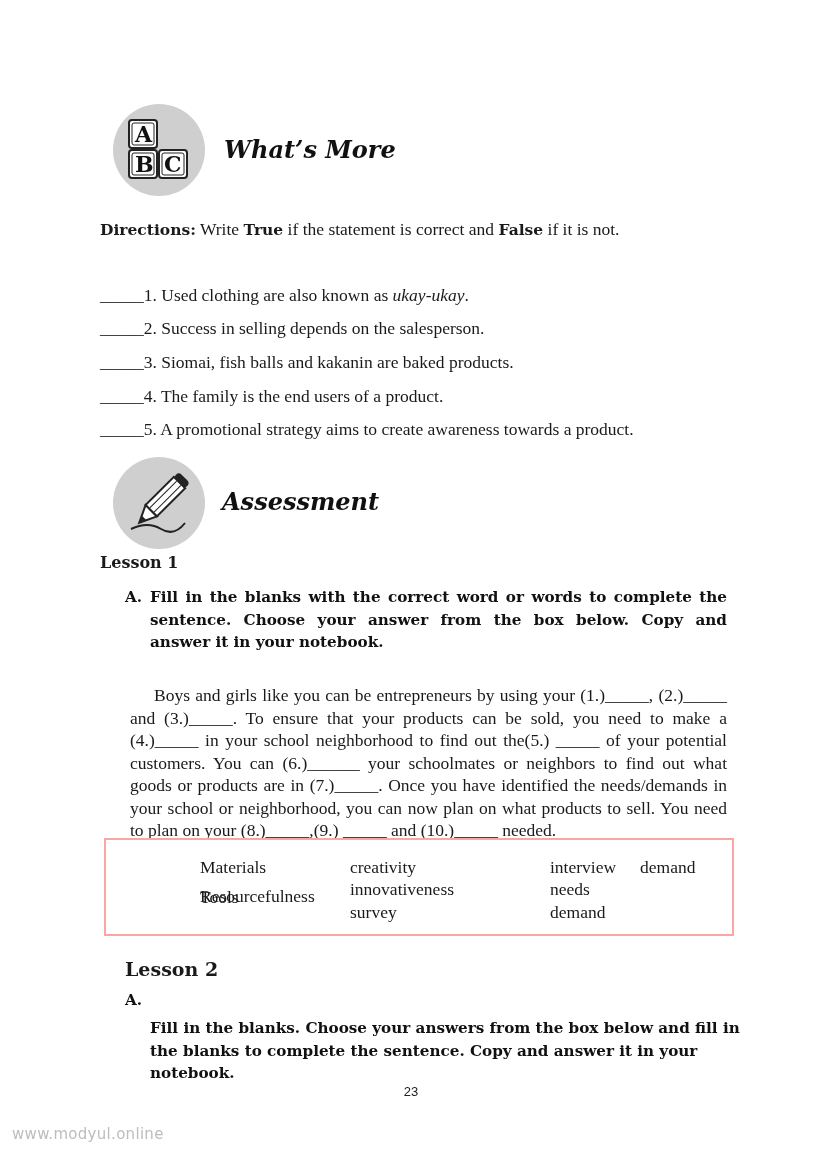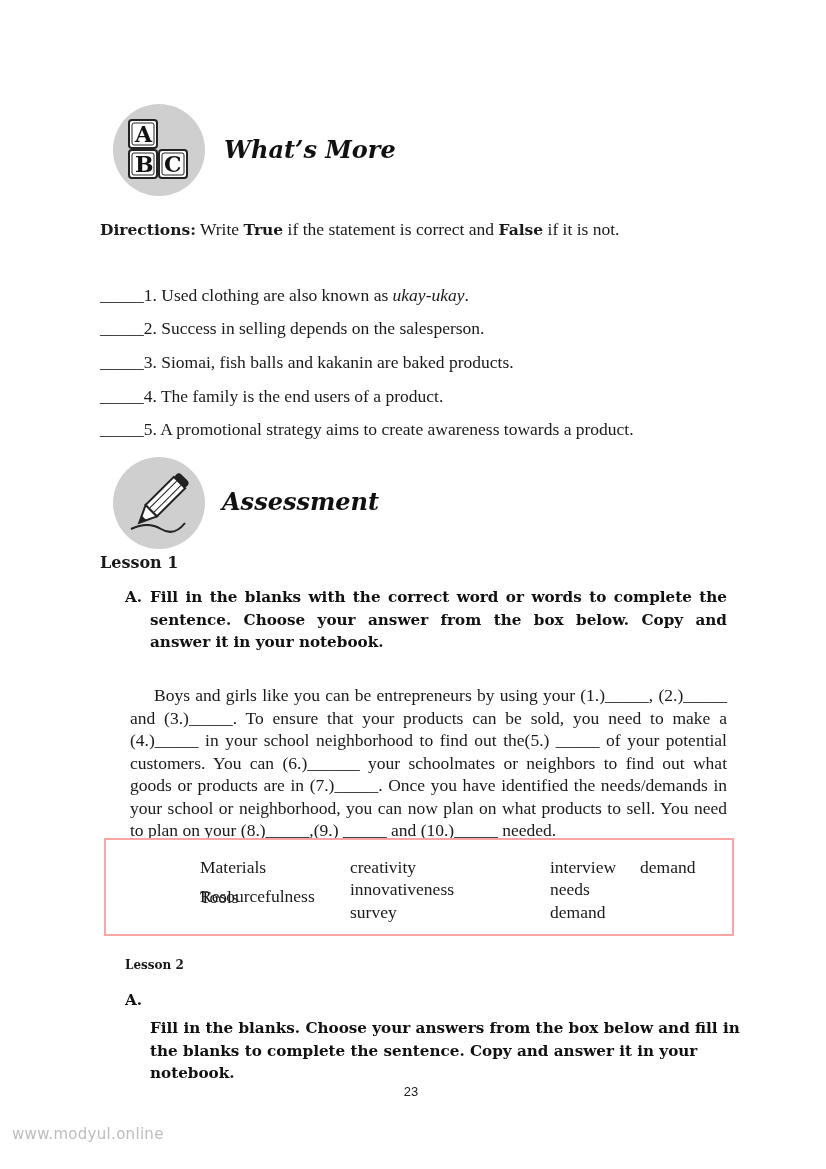--- a/index.html
+++ b/index.html
@@ -122,19 +122,19 @@
   <div class="word" style="left:244px; top:39px;">innovativeness</div>
   <div class="word" style="left:244px; top:62px;">survey</div>
 
   <div class="word" style="left:444px; top:17px;">interview</div>
   <div class="word" style="left:444px; top:39px;">needs</div>
   <div class="word" style="left:444px; top:62px;">demand</div>
 
   <div class="word" style="left:534px; top:17px;">demand</div>
 </div>
 
-<div class="abs bold-slab" style="left:125px; top:958px; font-size:12px;">Lesson 2</div>
+<div class="abs bold-slab" style="left:125px; top:958px; font-size:19px;">Lesson 2</div>
 
 <div class="instruction" style="left:125px; top:989px;">A.</div>
 <div class="instruction" style="left:150px; top:989px; width:590px; text-align:left;margin-top:28px;">Fill in the blanks. Choose your answers from the box below and fill in the blanks to complete the sentence. Copy and answer it in your notebook.</div>
 
 <div class="page-number">23</div>
 <div class="watermark">www.modyul.online</div>
 
 </body></html>

